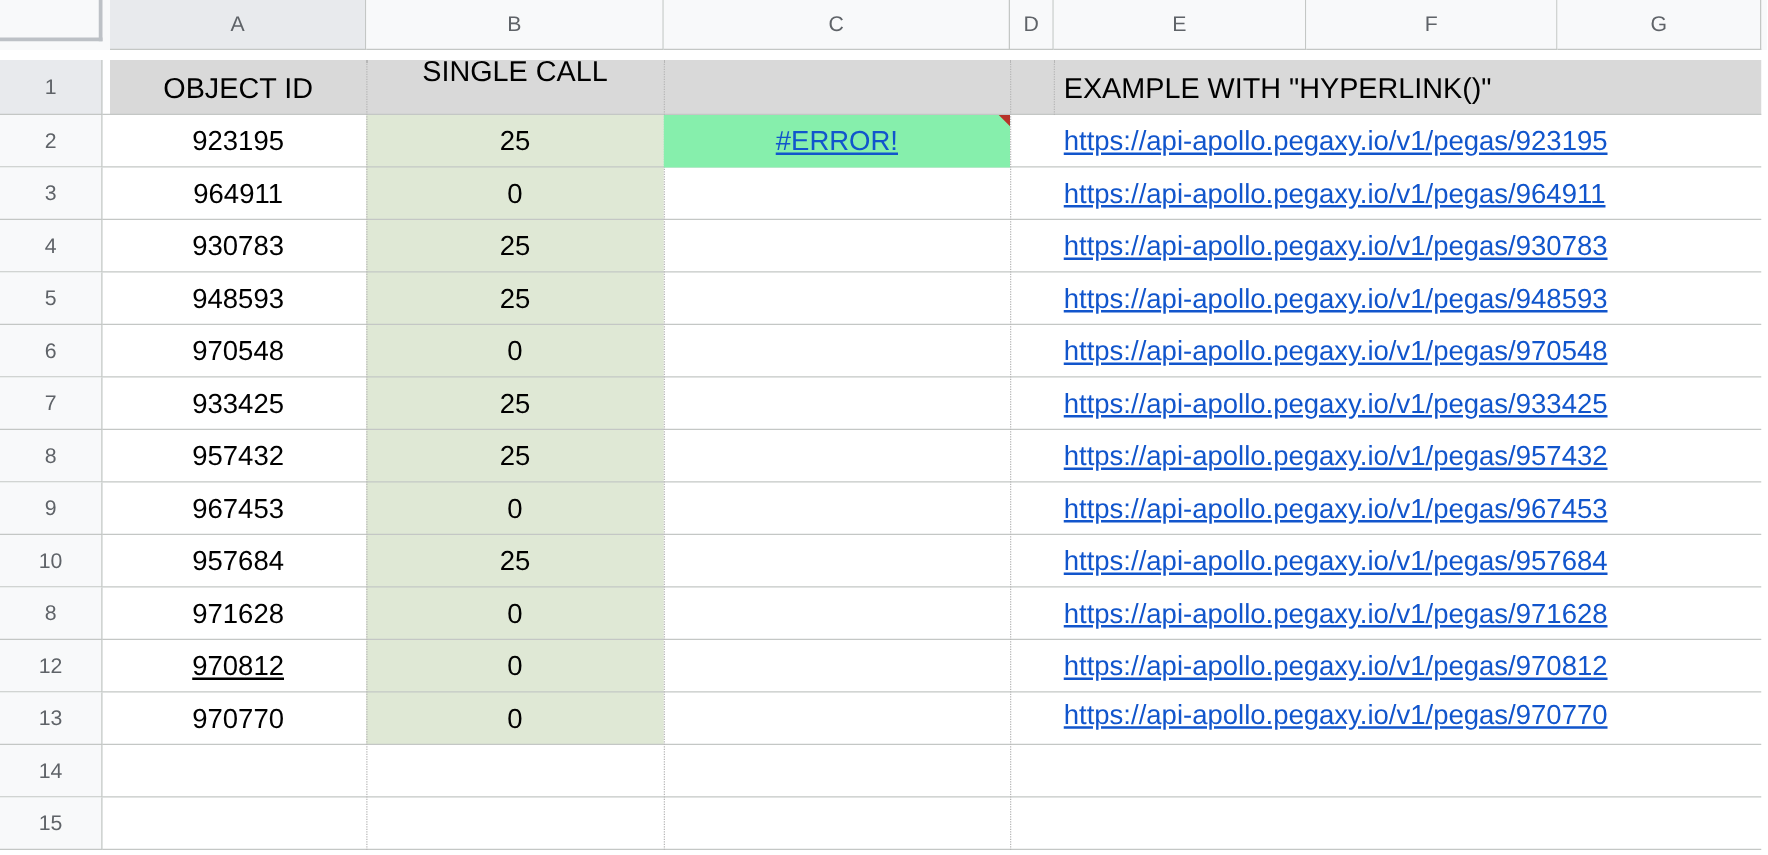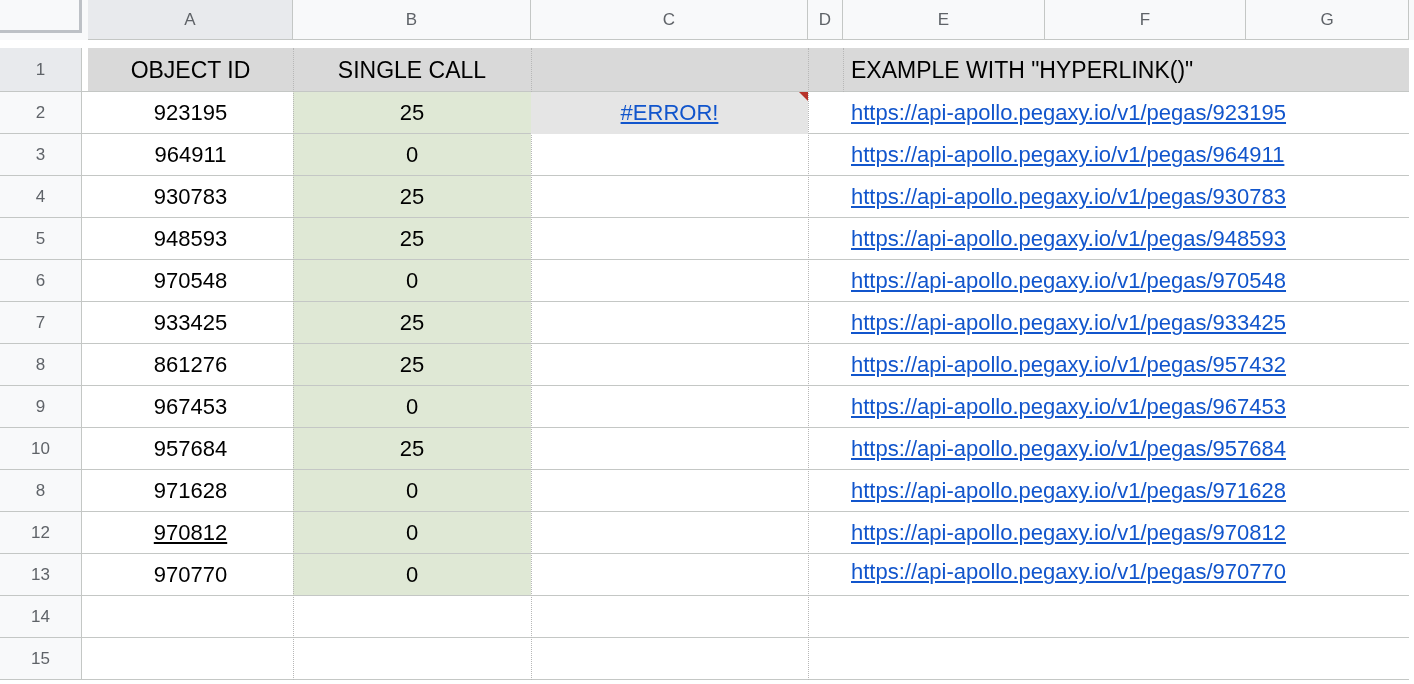--- a/index.html
+++ b/index.html
@@ -104,21 +104,21 @@
   }
   
   .vline-dot {
     position: absolute;
     width: 1px;
     border-left: 1px dotted #b7b7b7;
   }
 
   .fill-green { background: #dfe8d5; }
   .fill-gray  { background: #d9d9d9; }
-  .fill-pink  { background: #e5e5e5; }
+  .fill-pink  { background: #86efac; }
 
   .link {
     color: #1155cc;
     text-decoration: underline;
   }
   .err-link {
     color: #1155cc;
     text-decoration: underline;
   }
   .err-flag {
@@ -183,36 +183,36 @@
       <div class="hline" style="top: 595px; width: 1327px;"></div>
       <div class="hline" style="top: 637px; width: 1327px;"></div>
       <div class="hline" style="top: 679px; width: 1327px;"></div>
       <div class="vline-dot" style="left: 293px; top: 48px; height: 632px;"></div>
       <div class="vline-dot" style="left: 531px; top: 48px; height: 632px;"></div>
       <div class="vline-dot" style="left: 808px; top: 48px; height: 632px;"></div>
       <div class="vline-dot" style="left: 843px; top: 48px; height: 44px;"></div>
     </div>
 
   <div class="cell hdr center" style="left:88px;top:48px;width:205px;height:44px;">OBJECT ID</div>
-  <div class="cell hdr center" style="left:293px;top:48px;width:238px;height:44px;">SINGLE CALL</div>
+  <div class="cell hdr center" style="left:293px;top:35px;width:238px;height:44px;">SINGLE CALL</div>
   <div class="cell hdr left" style="left:847px;top:48px;width:560px;height:44px;">EXAMPLE WITH "HYPERLINK()"</div>
 
   <div class="cell center fill-pink" style="left:531px;top:92px;width:277px;height:42px;">
     <span class="err-link">#ERROR!</span>
     <span class="err-flag"></span>
   </div>
 
   <div id="datacells">
       <div class="cell center" style="left: 88px; top: 92px; width: 205px; height: 42px;">923195</div>
       <div class="cell center" style="left: 88px; top: 134px; width: 205px; height: 42px;">964911</div>
       <div class="cell center" style="left: 88px; top: 176px; width: 205px; height: 42px;">930783</div>
       <div class="cell center" style="left: 88px; top: 218px; width: 205px; height: 42px;">948593</div>
       <div class="cell center" style="left: 88px; top: 260px; width: 205px; height: 42px;">970548</div>
       <div class="cell center" style="left: 88px; top: 302px; width: 205px; height: 42px;">933425</div>
-      <div class="cell center" style="left: 88px; top: 344px; width: 205px; height: 42px;">861276</div>
+      <div class="cell center" style="left: 88px; top: 344px; width: 205px; height: 42px;">957432</div>
       <div class="cell center" style="left: 88px; top: 386px; width: 205px; height: 42px;">967453</div>
       <div class="cell center" style="left: 88px; top: 428px; width: 205px; height: 42px;">957684</div>
       <div class="cell center" style="left: 88px; top: 470px; width: 205px; height: 42px;">971628</div>
       <div class="cell center" style="left: 88px; top: 512px; width: 205px; height: 42px; text-decoration: underline;">970812</div>
       <div class="cell center" style="left: 88px; top: 554px; width: 205px; height: 42px;">970770</div>
       <div class="cell center" style="left: 293px; top: 92px; width: 238px; height: 42px;">25</div>
       <div class="cell center" style="left: 293px; top: 134px; width: 238px; height: 42px;">0</div>
       <div class="cell center" style="left: 293px; top: 176px; width: 238px; height: 42px;">25</div>
       <div class="cell center" style="left: 293px; top: 218px; width: 238px; height: 42px;">25</div>
       <div class="cell center" style="left: 293px; top: 260px; width: 238px; height: 42px;">0</div>

